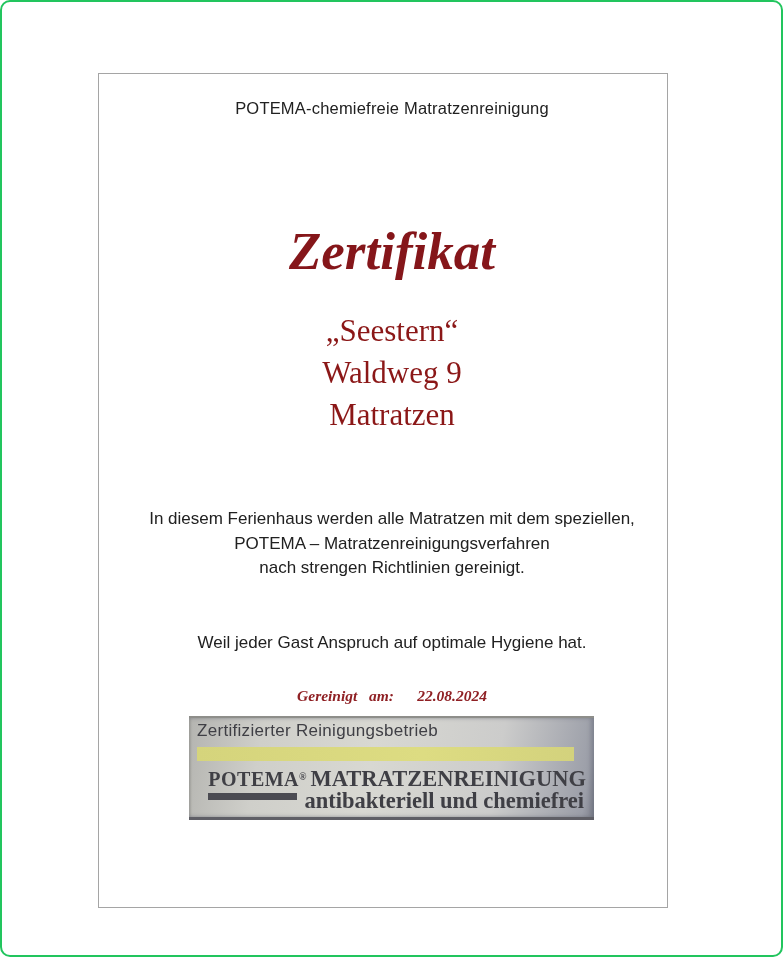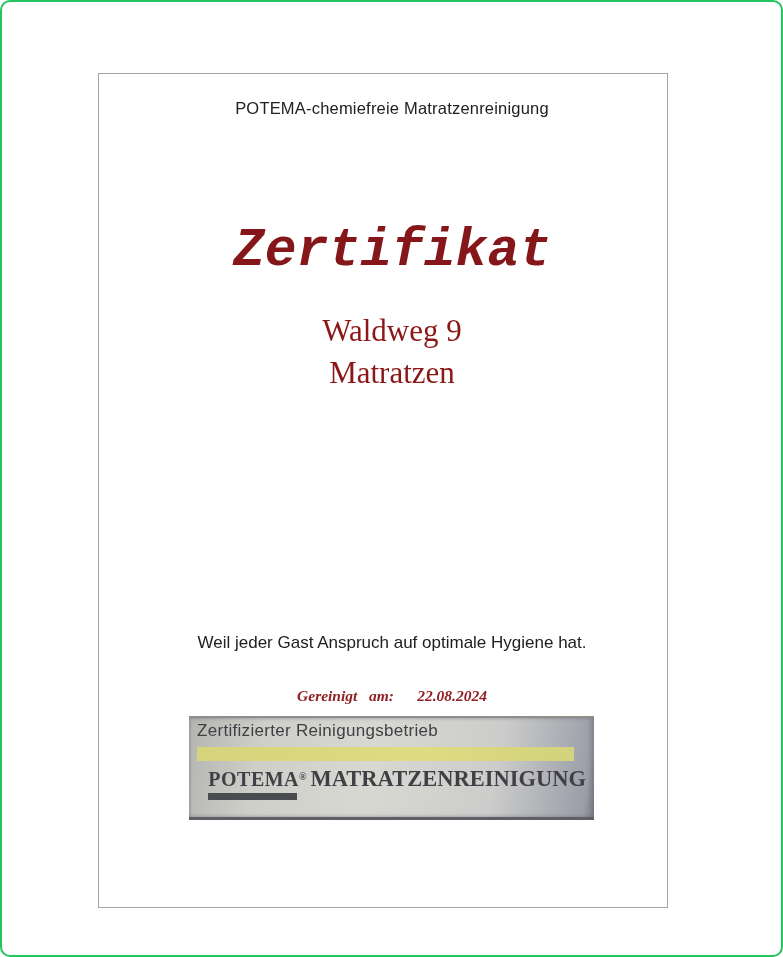--- a/index.html
+++ b/index.html
@@ -24,21 +24,21 @@
   .cert .abs { position: absolute; left: 20px; right: 2px; text-align: center; }
 
   .header-line {
     top: 25px;
     font-size: 16.5px;
     color: #212121;
     letter-spacing: 0.2px;
   }
   .title {
     top: 146px;
-    font-family: Liberation Mono, monospace;
+    font-family: Liberation Serif, serif;
     font-weight: bold;
     font-style: italic;
     font-size: 53px;
     line-height: 62px;
     color: #85161a;
   }
   .address {
     top: 236px;
     font-family: "Liberation Serif", serif;
     font-size: 31px;
@@ -137,37 +137,44 @@
 <body>
 
 <div class="screen">
   <div class="cert">
 
     <div class="abs header-line">POTEMA-chemiefreie Matratzenreinigung</div>
 
     <div class="abs title">Zertifikat</div>
 
     <div class="abs address">
+      <div>„Seestern“</div>
       <div>Waldweg 9</div>
       <div>Matratzen</div>
     </div>
 
+    <div class="abs body-block">
+      <div>In diesem Ferienhaus werden alle Matratzen mit dem speziellen,</div>
+      <div>POTEMA – Matratzenreinigungsverfahren</div>
+      <div>nach strengen Richtlinien gereinigt.</div>
+    </div>
 
     <div class="abs hygiene-line">Weil jeder Gast Anspruch auf optimale Hygiene hat.</div>
 
     <div class="abs dates-block">
       <div class="pre">Gereinigt   am:      22.08.2024</div>
       <div>Dieses Zertifikat ist bis 22.03.2025 gültig.</div>
     </div>
 
     <div class="logo-photo">
       <div class="lp-content">
         <div class="lp-line1">Zertifizierter Reinigungsbetrieb</div>
         <div class="lp-bar"></div>
         <div class="lp-line2">
           <span class="lp-brand">POTEMA</span><span class="lp-reg">®</span>
           <span class="lp-brand-suffix">MATRATZENREINIGUNG</span>
         </div>
+        <div class="lp-line3">antibakteriell und chemiefrei</div>
       </div>
     </div>
 
   </div>
 </div>
 
 </body></html>

